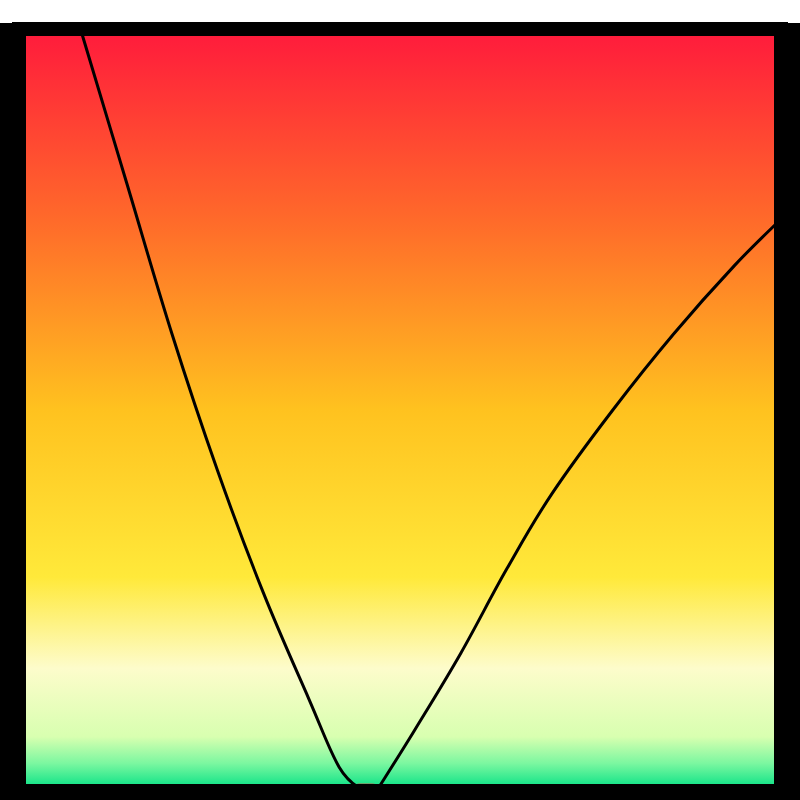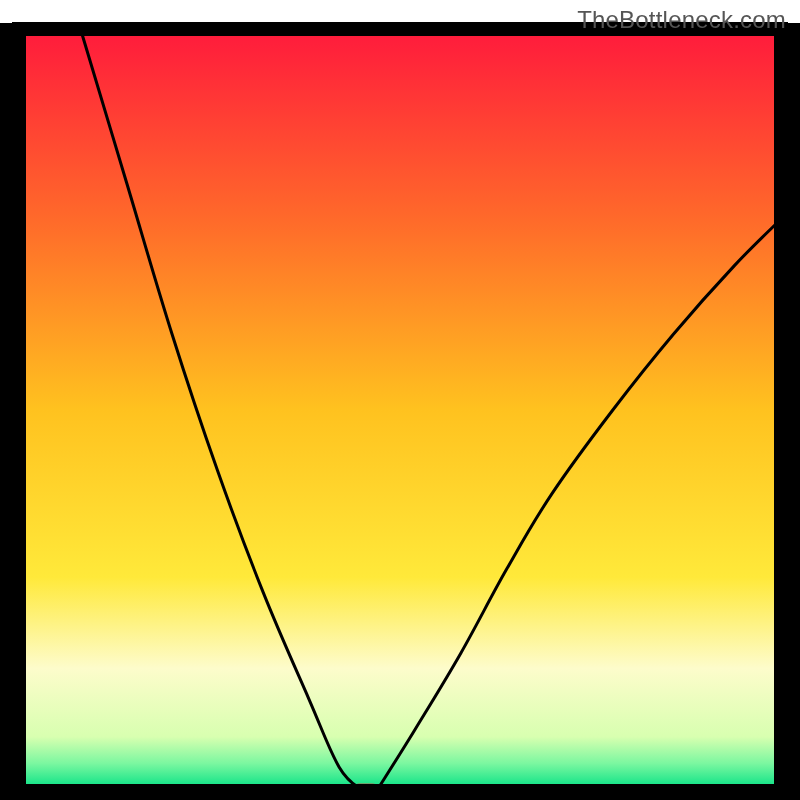--- a/index.html
+++ b/index.html
@@ -25,21 +25,20 @@
     letter-spacing: 0.2px;
   }
   svg {
     display: block;
   }
 </style>
 </head>
 <body>
 
 <div class="container">
-  <div class="watermark">TheBottleneck.com</div>
   <svg id="chart-svg" width="800" height="800">
     <defs>
       <linearGradient id="bg-grad" x1="0" y1="0" x2="0" y2="1">
           <stop offset="0.00%" stop-color="#ff1a3c"></stop>
           <stop offset="25.00%" stop-color="#ff6a2a"></stop>
           <stop offset="50.00%" stop-color="#ffc21f"></stop>
           <stop offset="72.00%" stop-color="#ffe93a"></stop>
           <stop offset="84.00%" stop-color="#fdfccb"></stop>
           <stop offset="93.00%" stop-color="#d8ffb0"></stop>
           <stop offset="96.50%" stop-color="#7bf7a0"></stop>

